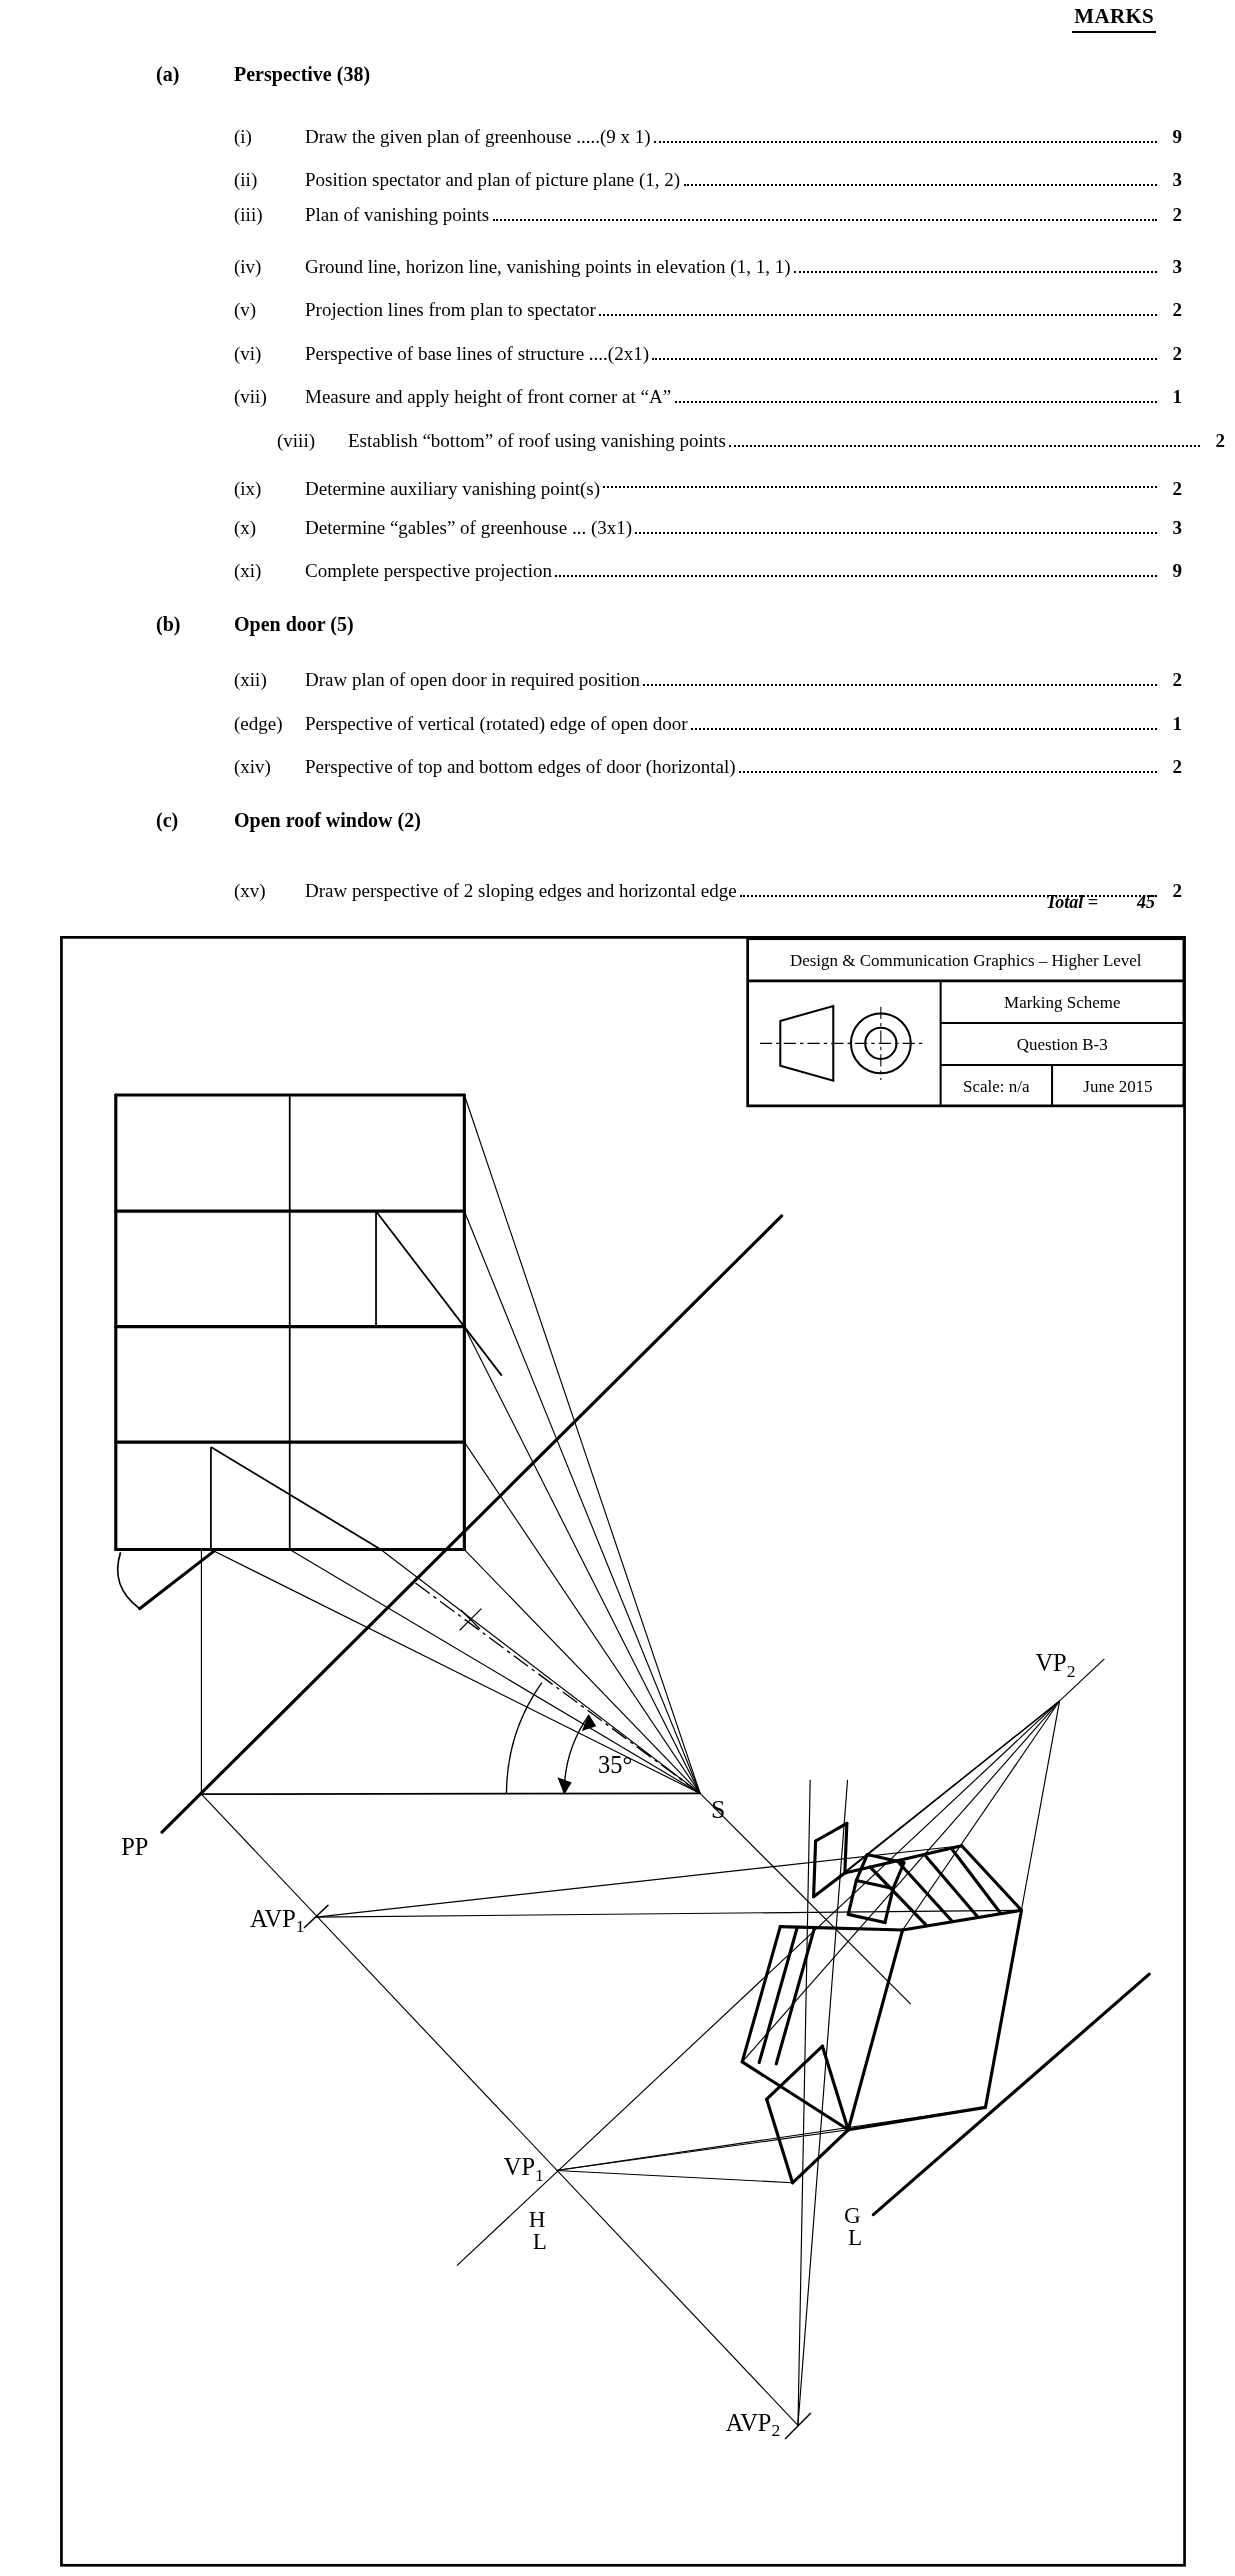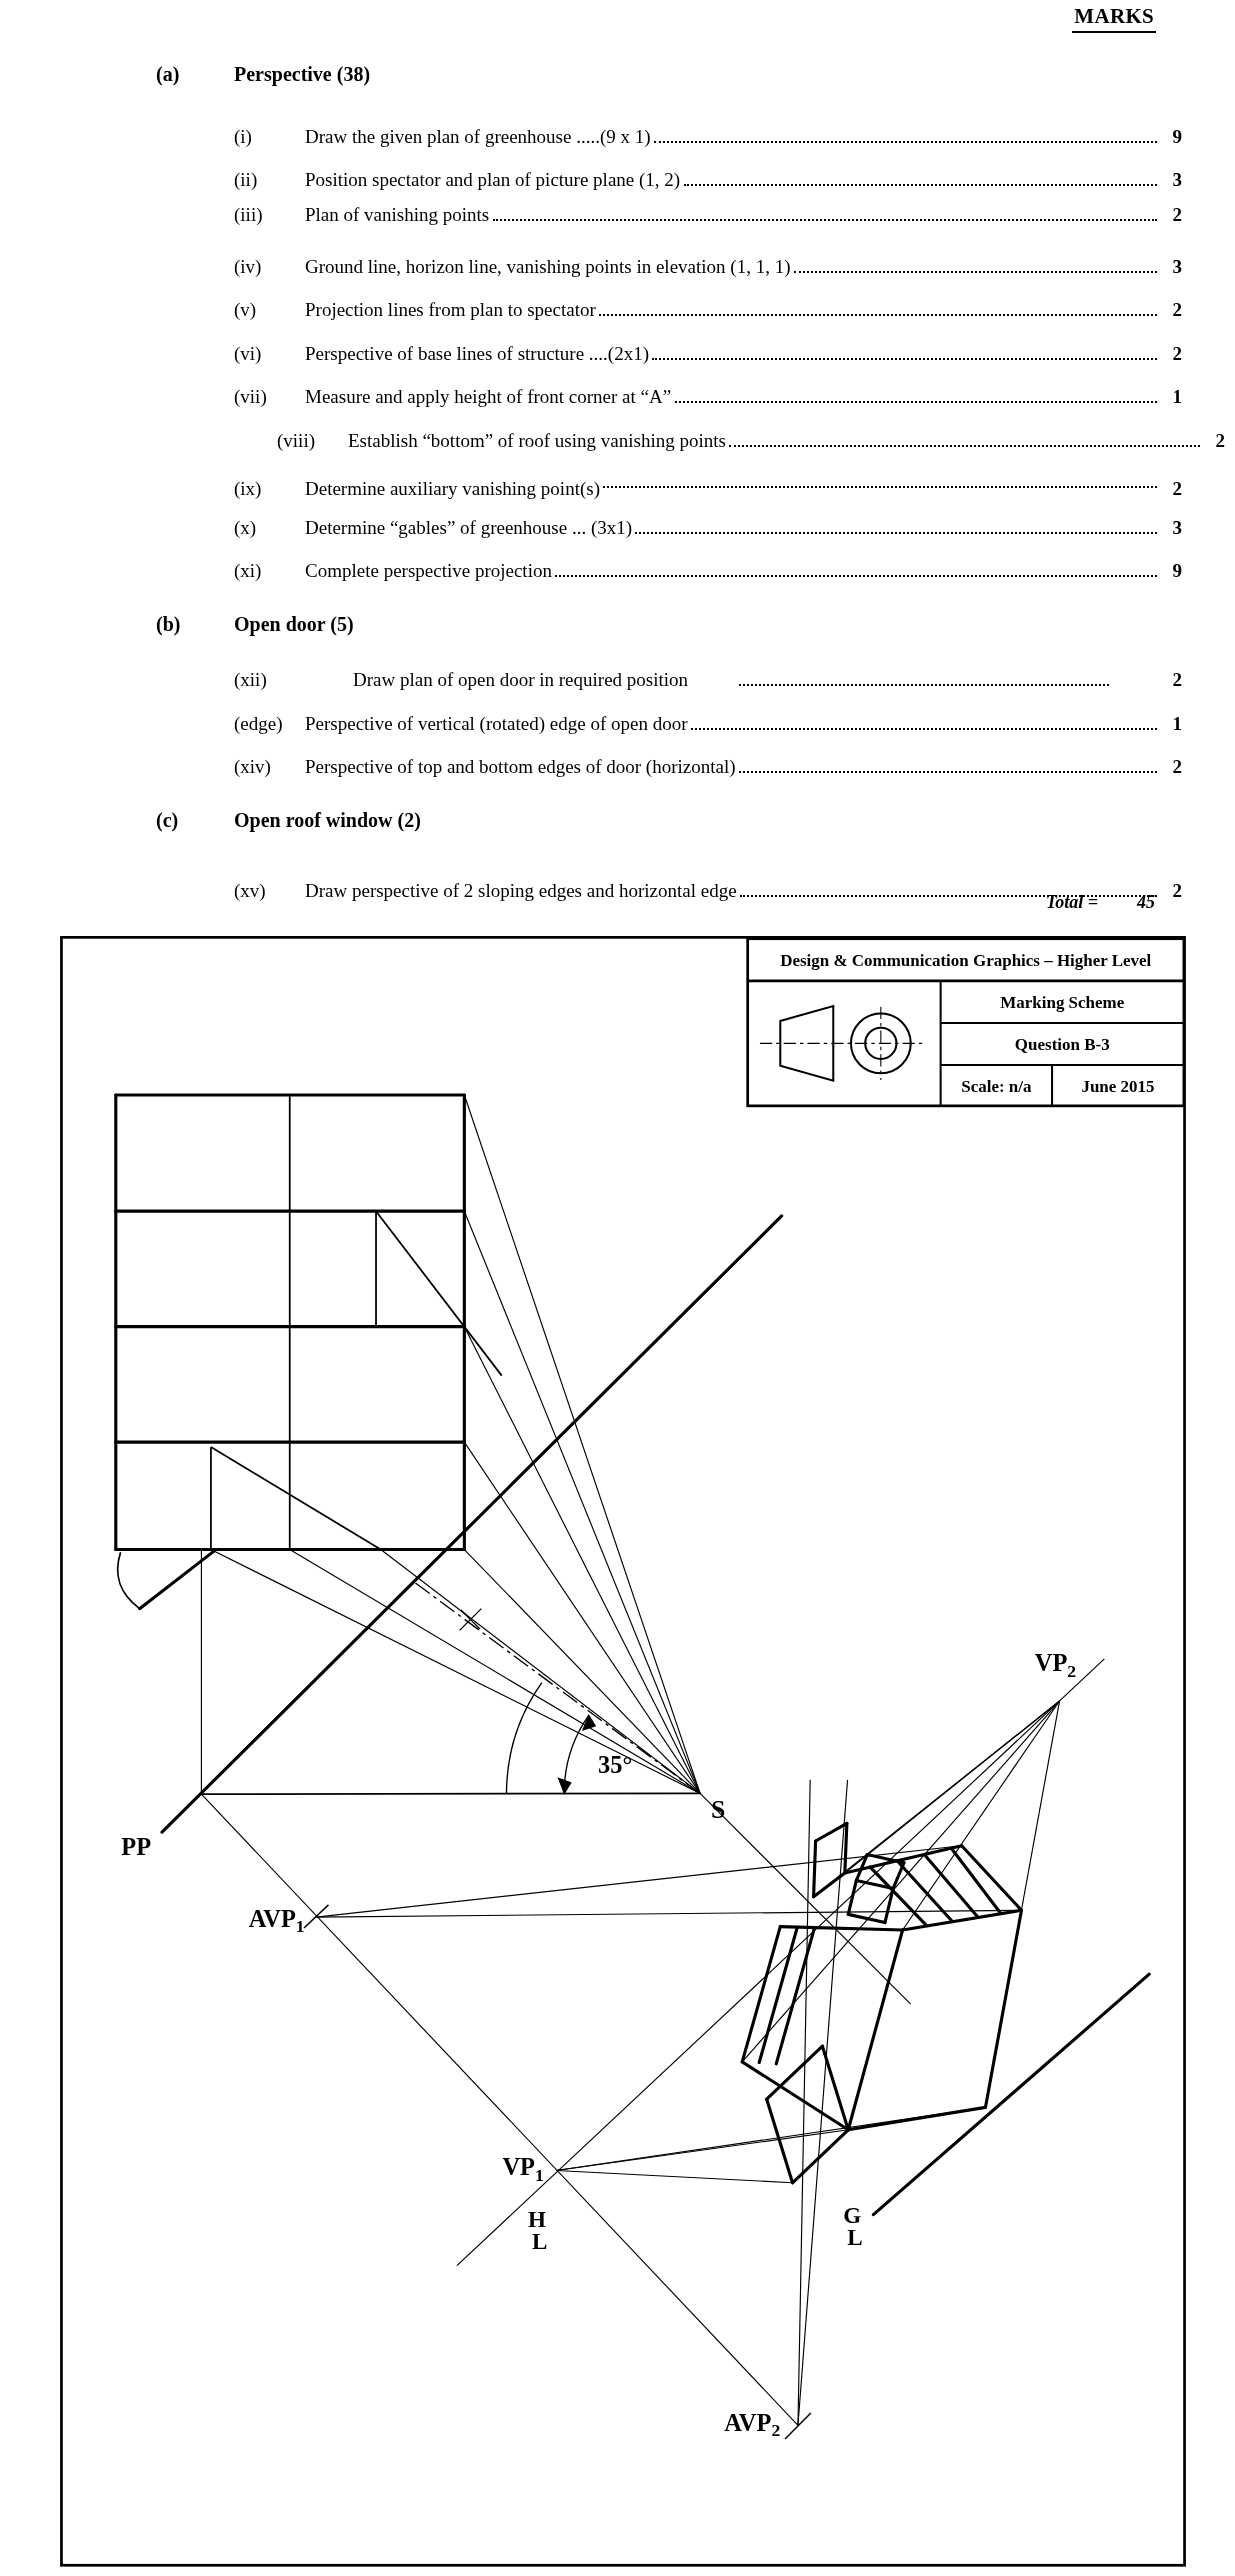--- a/index.html
+++ b/index.html
@@ -15,21 +15,21 @@
   .item-row{position:absolute;left:234px;width:948px;height:43px;display:flex;align-items:baseline;
             font-size:19px;padding-top:9.5px;box-sizing:border-box;}
   .item-num{flex:0 0 71px;}
   .item-text{white-space:nowrap;}
   .leader{flex:1 1 auto;min-width:17.7px;border-bottom:2px dotted #000;margin:0 2px 4.8px 3.4px;height:0.7px;}
   .item-marks{flex:0 0 23px;text-align:right;font-weight:bold;}
   .total-row{position:absolute;top:892px;right:80px;display:flex;gap:39px;
              font-size:18px;font-weight:bold;font-style:italic;}
 
   
-  .drawing{position:absolute;left:60px;top:936px;font-weight:bold;}
+  .drawing{position:absolute;left:60px;top:936px;}
   svg text{font-family:"Liberation Serif",serif;fill:#000;}
   .lbl{font-size:36px;}
   .lbl-s{font-size:38px;}
   .sub{font-size:26px;}
   .tb-text{font-size:25px;}
   .stk{font-size:34px;}
 </style>
 </head>
 <body>
 <div class="stage">
@@ -104,21 +104,21 @@
       <div class="item-row" style="top: 550px;">
       <span class="item-num">(xi)</span>
       <span class="item-text">Complete perspective projection</span>
       <span class="leader"></span>
       <span class="item-marks">9</span>
     </div>
       <div class="sec-head" style="top: 613px;">
       <span class="sec-label">(b)</span>
       <span class="sec-title">Open door (5)</span>
     </div>
-      <div class="item-row" style="top: 659px; gap: 48px;">
+      <div class="item-row" style="top: 659px;">
       <span class="item-num">(xii)</span>
       <span class="item-text">Draw plan of open door in required position</span>
       <span class="leader"></span>
       <span class="item-marks">2</span>
     </div>
       <div class="item-row" style="top: 703px;">
       <span class="item-num">(edge)</span>
       <span class="item-text">Perspective of vertical (rotated) edge of open door</span>
       <span class="leader"></span>
       <span class="item-marks">1</span>

